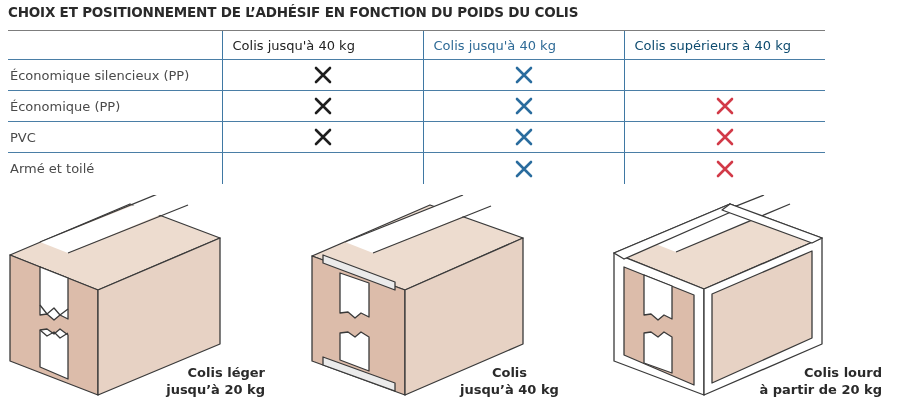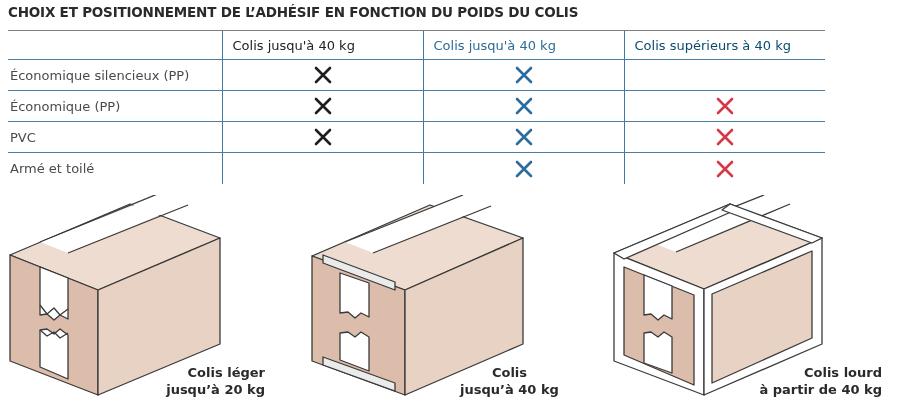--- a/index.html
+++ b/index.html
@@ -141,14 +141,14 @@
     <polygon points="104,94 222,43 222,149 104,200" fill="#ffffff"></polygon>
     <polygon points="112,99 212,56 212,143 112,188" fill="#e7d2c4"></polygon>
     <polygon points="44,80 72,91 72,124 64,120 58,125 51,119 44,120" fill="#ffffff"></polygon>
     <polygon points="44,138 51,137 58,142 64,137 72,142 72,178 44,168" fill="#ffffff"></polygon>
     <polygon points="14,58 130,9 140,13 24,64" fill="#ffffff"></polygon>
     <polygon points="130,9 222,43 212,48 122,15" fill="#ffffff"></polygon>
   </g>
 </svg>
 <div class="cap" style="left:740px; top:364px; width:142px;">
   <div>Colis lourd</div>
-  <div>à partir de 40 kg</div>
+  <div>à partir de 20 kg</div>
 </div>
 
 </body></html>

